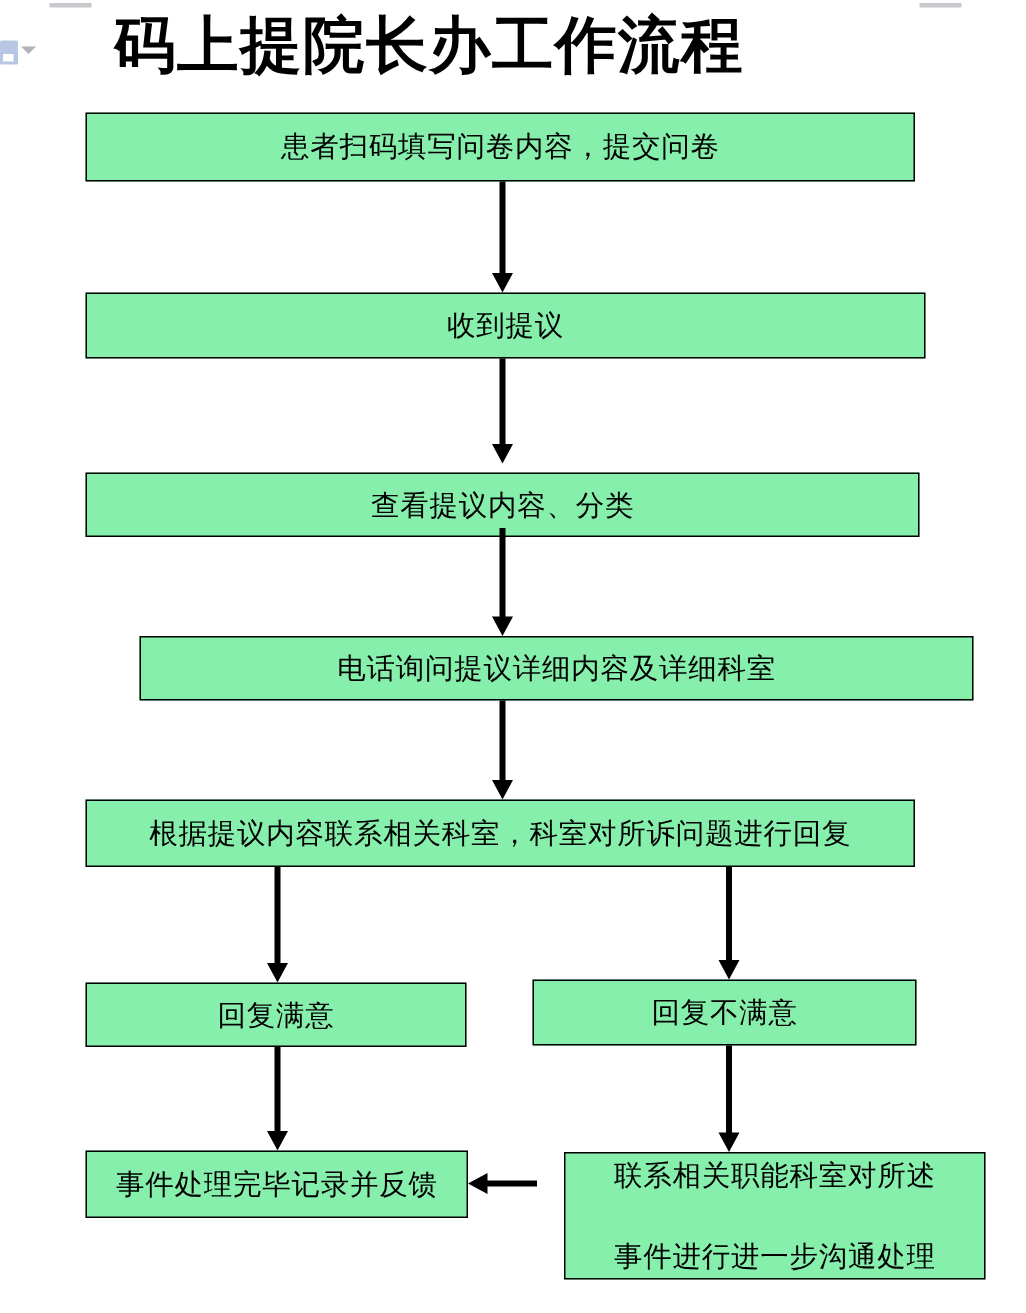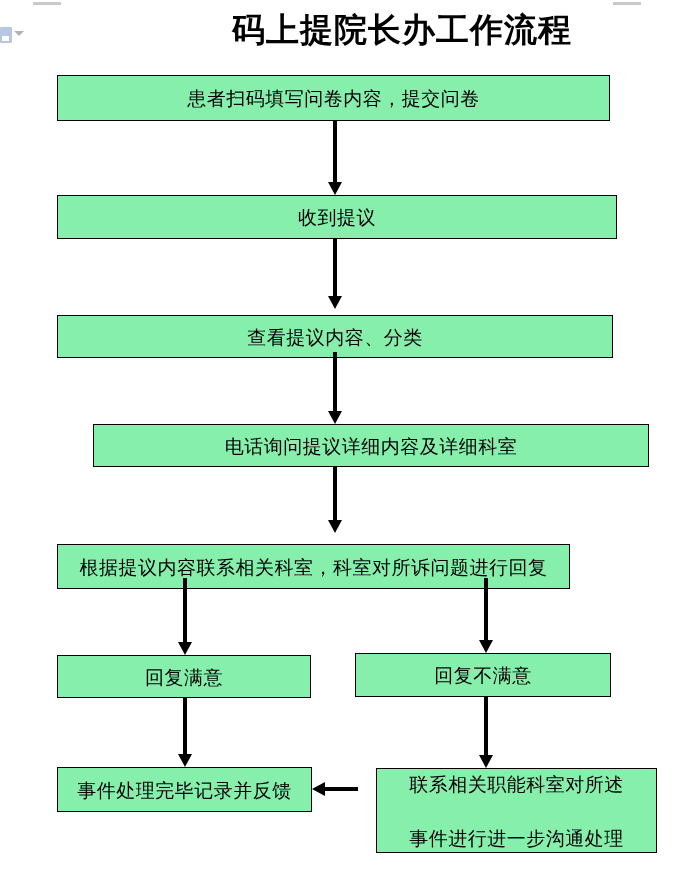--- a/index.html
+++ b/index.html
@@ -55,22 +55,22 @@
     border-right: 5px solid transparent;
     border-top: 5px solid #b2b2b8;
   }
 
   
   .chart-title {
     position: absolute;
     left: 0;
     top: 10px;
     width: 572px;
-    text-align: right;
-    font-size: 33px;
+    text-align: center;
+    font-size: 41px;
     line-height: 40px;
     font-weight: bold;
     letter-spacing: 1px;
     white-space: nowrap;
   }
 
   
   .node {
     position: absolute;
     box-sizing: border-box;
@@ -137,21 +137,21 @@
 <div class="chart-title">码上提院长办工作流程</div>
 
 <div class="node" style="left:57px; top:75px; width:553px; height:46px;">患者扫码填写问卷内容，提交问卷</div>
 
 <div class="node" style="left:57px; top:195px; width:560px; height:44px;">收到提议</div>
 
 <div class="node" style="left:57px; top:315px; width:556px; height:43px;">查看提议内容、分类</div>
 
 <div class="node" style="left:57px; top:424px; width:556px; height:43px;margin-left:36px;">电话询问提议详细内容及详细科室</div>
 
-<div class="node" style="left:57px; top:544px; width:513px; height:45px;">根据提议内容联系相关科室，科室对所诉问题进行回复</div>
+<div class="node" style="left:57px; top:533px; width:553px; height:45px;">根据提议内容联系相关科室，科室对所诉问题进行回复</div>
 
 <div class="node" style="left:57px; top:655px; width:254px; height:43px;">回复满意</div>
 
 <div class="node" style="left:355px; top:653px; width:256px; height:44px;">回复不满意</div>
 
 <div class="node" style="left:57px; top:767px; width:255px; height:45px;">事件处理完毕记录并反馈</div>
 
 <div class="node two-line" style="left:376px; top:768px; width:281px; height:85px;gap:20px;">
   <span>联系相关职能科室对所述</span>
   <span>事件进行进一步沟通处理</span>

